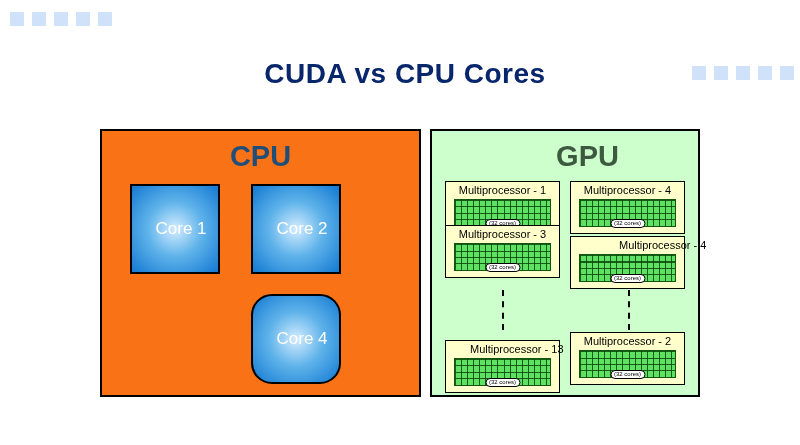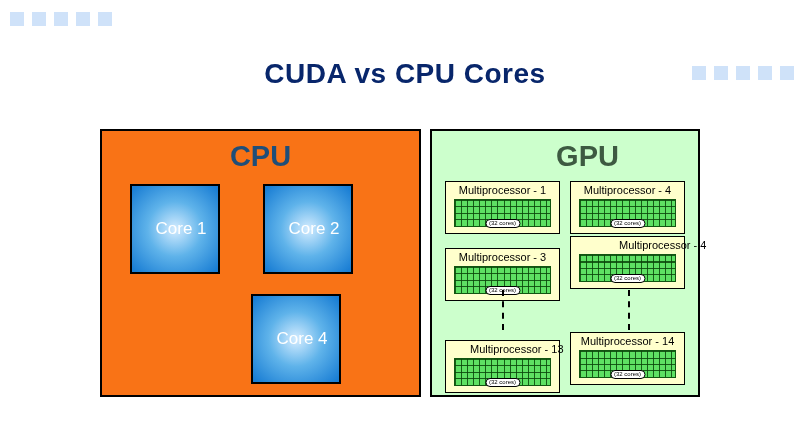--- a/index.html
+++ b/index.html
@@ -59,36 +59,36 @@
     box-sizing: border-box;
     background: radial-gradient(circle at 50% 50%, #d4ecff 0%, #5fb3ea 45%, #1a7ed4 95%);
     display: flex;
     align-items: center;
     justify-content: center;
     color: #ffffff;
     font-size: 17px;
     padding-left: 12px;
   }
   .core.c1 { left: 28px;  top: 53px; }
-  .core.c2 { left: 161px; top: 53px; text-align: center; }
+  .core.c2 { left: 149px; top: 53px; text-align: center; }
   .core.c3 { left: 28px;  top: 163px; }
-  .core.c4 { left: 149px; top: 163px; }
+  .core.c4 { left: 149px; top: 163px; border-radius: 21px; }
 
   
   .mp {
     position: absolute;
     width: 115px;
     height: 53px;
     border: 1px solid #000;
     box-sizing: border-box;
     background: #ffffcc;
   }
   .mp.mp1 { left: 13px;  top: 50px; }
   .mp.mp2 { left: 138px; top: 50px; }
-  .mp.mp3 { left: 13px;  top: 117px; }
+  .mp.mp3 { left: 13px;  top: 94px; }
   .mp.mp4 { left: 138px; top: 105px; padding-left: 48px; }
   .mp.mp5 { left: 13px;  top: 209px; padding-left: 24px; }
   .mp.mp6 { left: 138px; top: 201px; }
   .mp-title {
     margin-top: 2px;
     text-align: center;
     font-size: 11px;
     color: #000;
     white-space: nowrap;
   }
@@ -198,20 +198,20 @@
     <div class="dash right"></div>
 
     <div class="mp mp5">
       <div class="mp-title">Multiprocessor - 13</div>
       <div class="mp-grid">
         <span class="cores-pill">(32 cores)</span>
       </div>
     </div>
 
     <div class="mp mp6">
-      <div class="mp-title">Multiprocessor - 14</div>
+      <div class="mp-title">Multiprocessor - 2</div>
       <div class="mp-grid">
         <span class="cores-pill">(32 cores)</span>
       </div>
     </div>
   </div>
 
 </div>
 
 </body></html>

